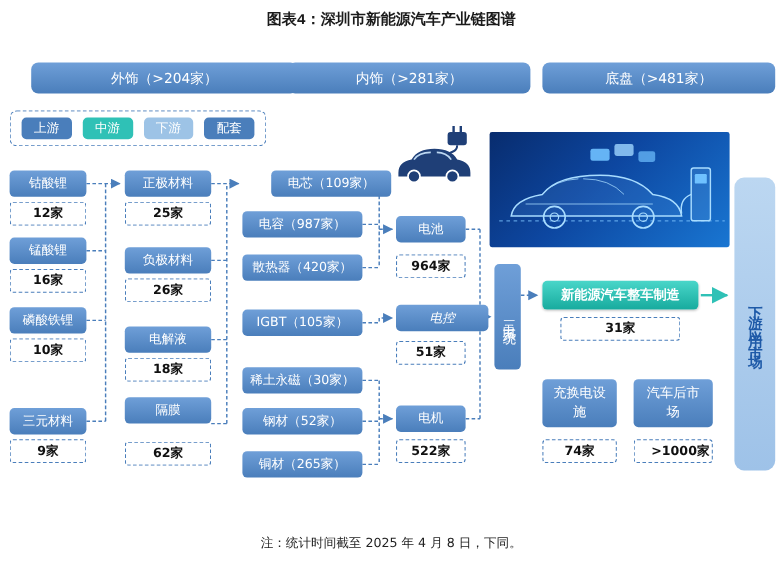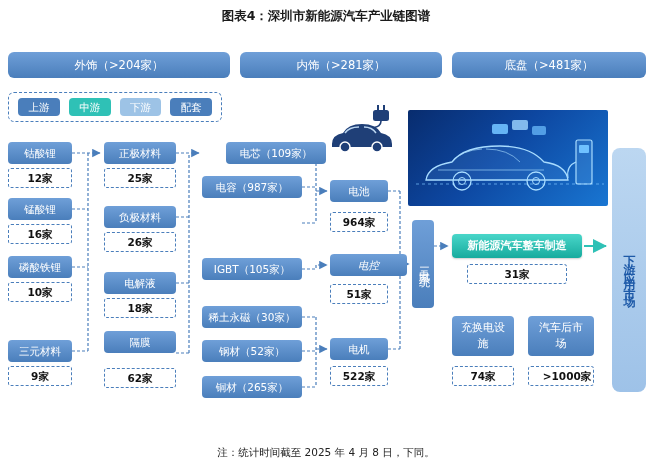--- a/index.html
+++ b/index.html
@@ -52,23 +52,23 @@
     <path d="M72 209 H88 M72 267 H88 M72 351 H88 M88 351 V153 M72 153 H100" fill="none" stroke="#4a7ebb" stroke-width="1.2" stroke-dasharray="3 2" marker-end="url(#ab)"></path>
     <path d="M176 217 H189 M176 283 H189 M176 353 H189 M189 353 V153 M176 153 H199" fill="none" stroke="#4a7ebb" stroke-width="1.2" stroke-dasharray="3 2" marker-end="url(#ab)"></path>
     <path d="M302 153 H316 M302 187 H316 M302 223 H316 M316 153 V223 M316 191 H327" fill="none" stroke="#4a7ebb" stroke-width="1.2" stroke-dasharray="3 2" marker-end="url(#ab)"></path>
     <path d="M302 269 H316 V265 H327" fill="none" stroke="#4a7ebb" stroke-width="1.2" stroke-dasharray="3 2" marker-end="url(#ab)"></path>
     <path d="M302 317 H316 M302 351 H316 M302 387 H316 M316 317 V387 M316 349 H327" fill="none" stroke="#4a7ebb" stroke-width="1.2" stroke-dasharray="3 2" marker-end="url(#ab)"></path>
     <path d="M388 191 H400 M388 265 H400 M388 349 H400 M400 191 V349 M400 264 H409" fill="none" stroke="#4a7ebb" stroke-width="1.2" stroke-dasharray="3 2" marker-end="url(#ab)"></path>
     <path d="M434 246 H448" fill="none" stroke="#4a7ebb" stroke-width="1.2" stroke-dasharray="3 2" marker-end="url(#ab)"></path>
     <path d="M584 246 H606" fill="none" stroke="#2fc1b6" stroke-width="2" marker-end="url(#at)"></path>
   </svg>
 
-  <div class="abs title" style="top:8px;left:0;">图表4：深圳市新能源汽车产业链图谱</div>
+  <div class="abs title" style="top:8px;left:0;font-family:Liberation Mono, monospace;">图表4：深圳市新能源汽车产业链图谱</div>
 
-  <div class="abs tbtn" style="left:8px;top:52px;width:222px;">外饰（&gt;204家）</div>
+  <div class="abs tbtn" style="left:26px;top:52px;width:222px;">外饰（&gt;204家）</div>
   <div class="abs tbtn" style="left:240px;top:52px;width:202px;">内饰（&gt;281家）</div>
   <div class="abs tbtn" style="left:452px;top:52px;width:194px;">底盘（&gt;481家）</div>
 
   <div class="abs legend" style="left:8px;top:92px;width:214px;height:30px;">
     <div class="chip chip-up">上游</div>
     <div class="chip chip-mid">中游</div>
     <div class="chip chip-down">下游</div>
     <div class="chip chip-sup">配套</div>
   </div>
 
@@ -85,20 +85,21 @@
   <div class="abs cbox" style="left:104px;top:168px;width:72px;">25家</div>
   <div class="abs nbox" style="left:104px;top:206px;width:72px;">负极材料</div>
   <div class="abs cbox" style="left:104px;top:232px;width:72px;">26家</div>
   <div class="abs nbox" style="left:104px;top:272px;width:72px;">电解液</div>
   <div class="abs cbox" style="left:104px;top:298px;width:72px;">18家</div>
   <div class="abs nbox" style="left:104px;top:331px;width:72px;">隔膜</div>
   <div class="abs cbox" style="left:104px;top:368px;width:72px;">62家</div>
 
   <div class="abs nbox" style="left:202px;top:142px;width:100px;margin-left:24px;">电芯（109家）</div>
   <div class="abs nbox" style="left:202px;top:176px;width:100px;">电容（987家）</div>
+  <div class="abs nbox" style="left:202px;top:212px;width:100px;">散热器（420家）</div>
   <div class="abs nbox" style="left:202px;top:258px;width:100px;">IGBT（105家）</div>
   <div class="abs nbox" style="left:202px;top:306px;width:100px;">稀土永磁（30家）</div>
   <div class="abs nbox" style="left:202px;top:340px;width:100px;">钢材（52家）</div>
   <div class="abs nbox" style="left:202px;top:376px;width:100px;">铜材（265家）</div>
 
   <div class="abs nbox" style="left:330px;top:180px;width:58px;">电池</div>
   <div class="abs cbox" style="left:330px;top:212px;width:58px;">964家</div>
   <div class="abs nbox" style="left:330px;top:254px;width:77px;font-style:italic;">电控</div>
   <div class="abs cbox" style="left:330px;top:284px;width:58px;">51家</div>
   <div class="abs nbox" style="left:330px;top:338px;width:58px;">电机</div>

